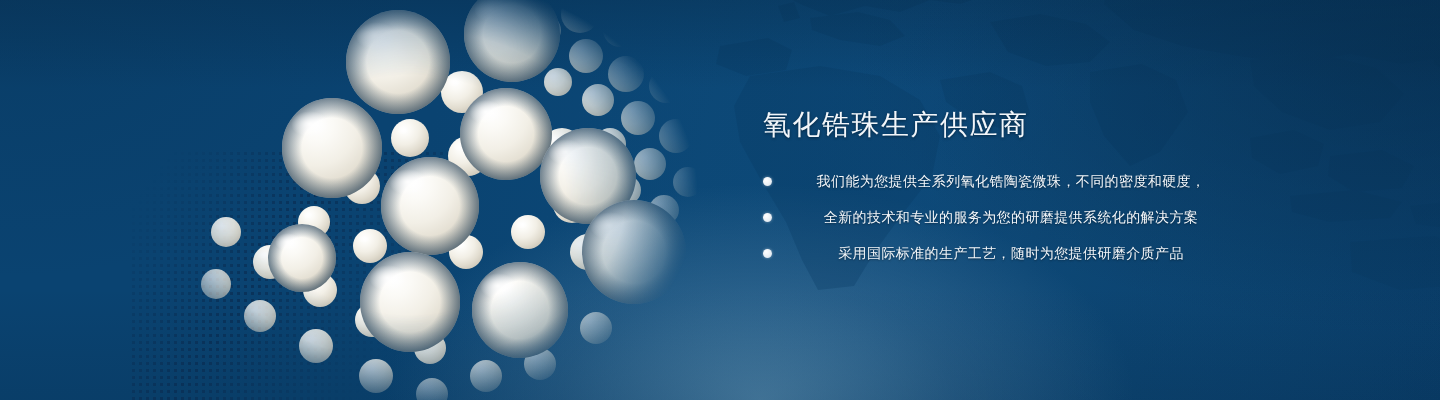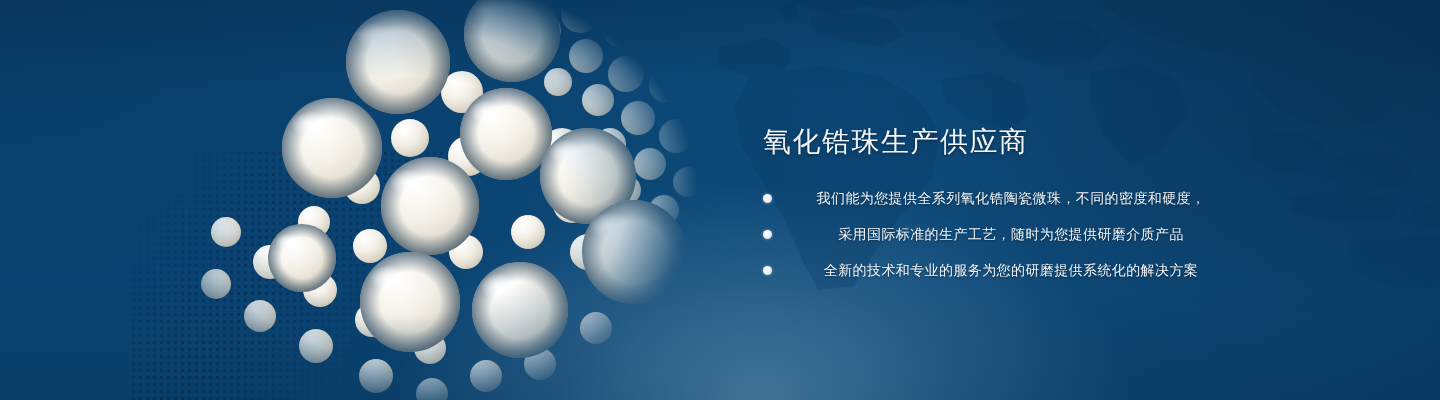--- a/index.html
+++ b/index.html
@@ -47,21 +47,21 @@
   .beads{
     position:absolute;left:110px;top:-10px;width:620px;height:420px;
     -webkit-mask-image:
       radial-gradient(ellipse 300px 230px at 300px 205px, #000 52%, rgba(0,0,0,.75) 72%, rgba(0,0,0,0) 96%);
     mask-image:
       radial-gradient(ellipse 300px 230px at 300px 205px, #000 52%, rgba(0,0,0,.75) 72%, rgba(0,0,0,0) 96%);
   }
   .beads svg{width:100%;height:100%;display:block;}
   
   .copy{
-    position:absolute;left:763px;top:125px;width:470px;
+    position:absolute;left:763px;top:108px;width:470px;
     color:#ffffff;
   }
   .headline{
     font-size:28px;line-height:34px;font-weight:400;letter-spacing:1.5px;
     color:#f2f6fa;
     text-shadow:0 1px 3px rgba(0,0,0,.45);
     margin:0 0 28px 0;
     white-space:nowrap;
   }
   .points{list-style:none;margin:0;padding:0;}
@@ -298,24 +298,24 @@
 
     <ul class="points">
 
       <li class="point">
         <span class="dot"></span>
         <span class="ptext">我们能为您提供全系列氧化锆陶瓷微珠，不同的密度和硬度，</span>
       </li>
 
       <li class="point">
         <span class="dot"></span>
+        <span class="ptext">全新的技术和专业的服务为您的研磨提供系统化的解决方案</span>
+      </li>
+
+      <li class="point">
+        <span class="dot"></span>
         <span class="ptext">采用国际标准的生产工艺，随时为您提供研磨介质产品</span>
       </li>
 
-      <li class="point">
-        <span class="dot"></span>
-        <span class="ptext">全新的技术和专业的服务为您的研磨提供系统化的解决方案</span>
-      </li>
-
     </ul>
   </div>
 
 </div>
 
 </body></html>

